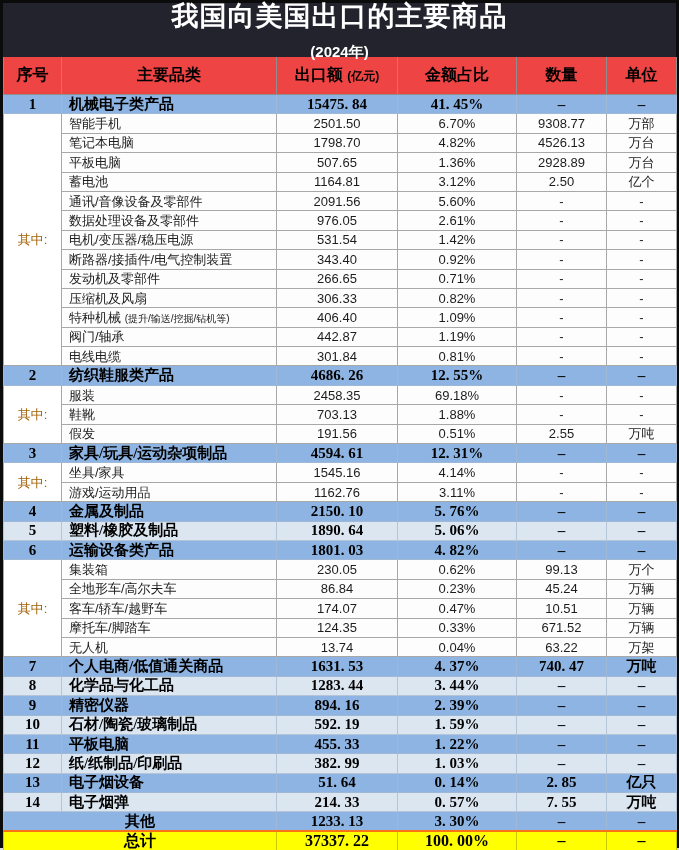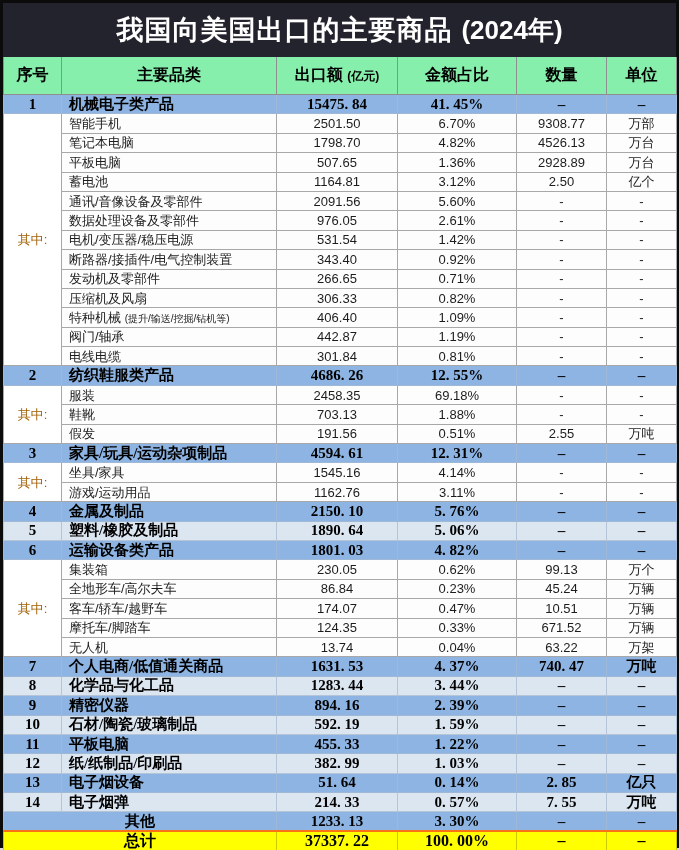--- a/index.html
+++ b/index.html
@@ -15,35 +15,36 @@
     border:3px solid #0b0b0b;
     border-bottom-width:6px;
     background:#ffffff;
   }
   .titlebar {
     height:54px;
     background:var(--title-bg,#23232e);
     color:var(--title-fg,#ffffff);
     display:flex; align-items:center; justify-content:center;
     gap:9px;
+    flex-direction:column;
   }
   .title-main {
     font-size:27px; font-weight:bold; letter-spacing:1px;
   }
   .title-year {
-    font-size:26px; font-weight:bold;
+    font-size:15px; font-weight:bold;
   }
   table.export-table {
     width:673px;
     border-collapse:collapse;
     table-layout:fixed;
   }
   .export-table th {
     height:28px;
-    background:#86efac;
+    background:#ef4444;
     border:1px solid #8f8f8f;
     border-top:none;
     font-size:16px;
     font-weight:bold;
     color:#000;
     padding:8px;
     white-space:nowrap;
   }
   .export-table th .hdr-note { font-size:12px; font-weight:bold;margin-top:43px; }
   .export-table td {

